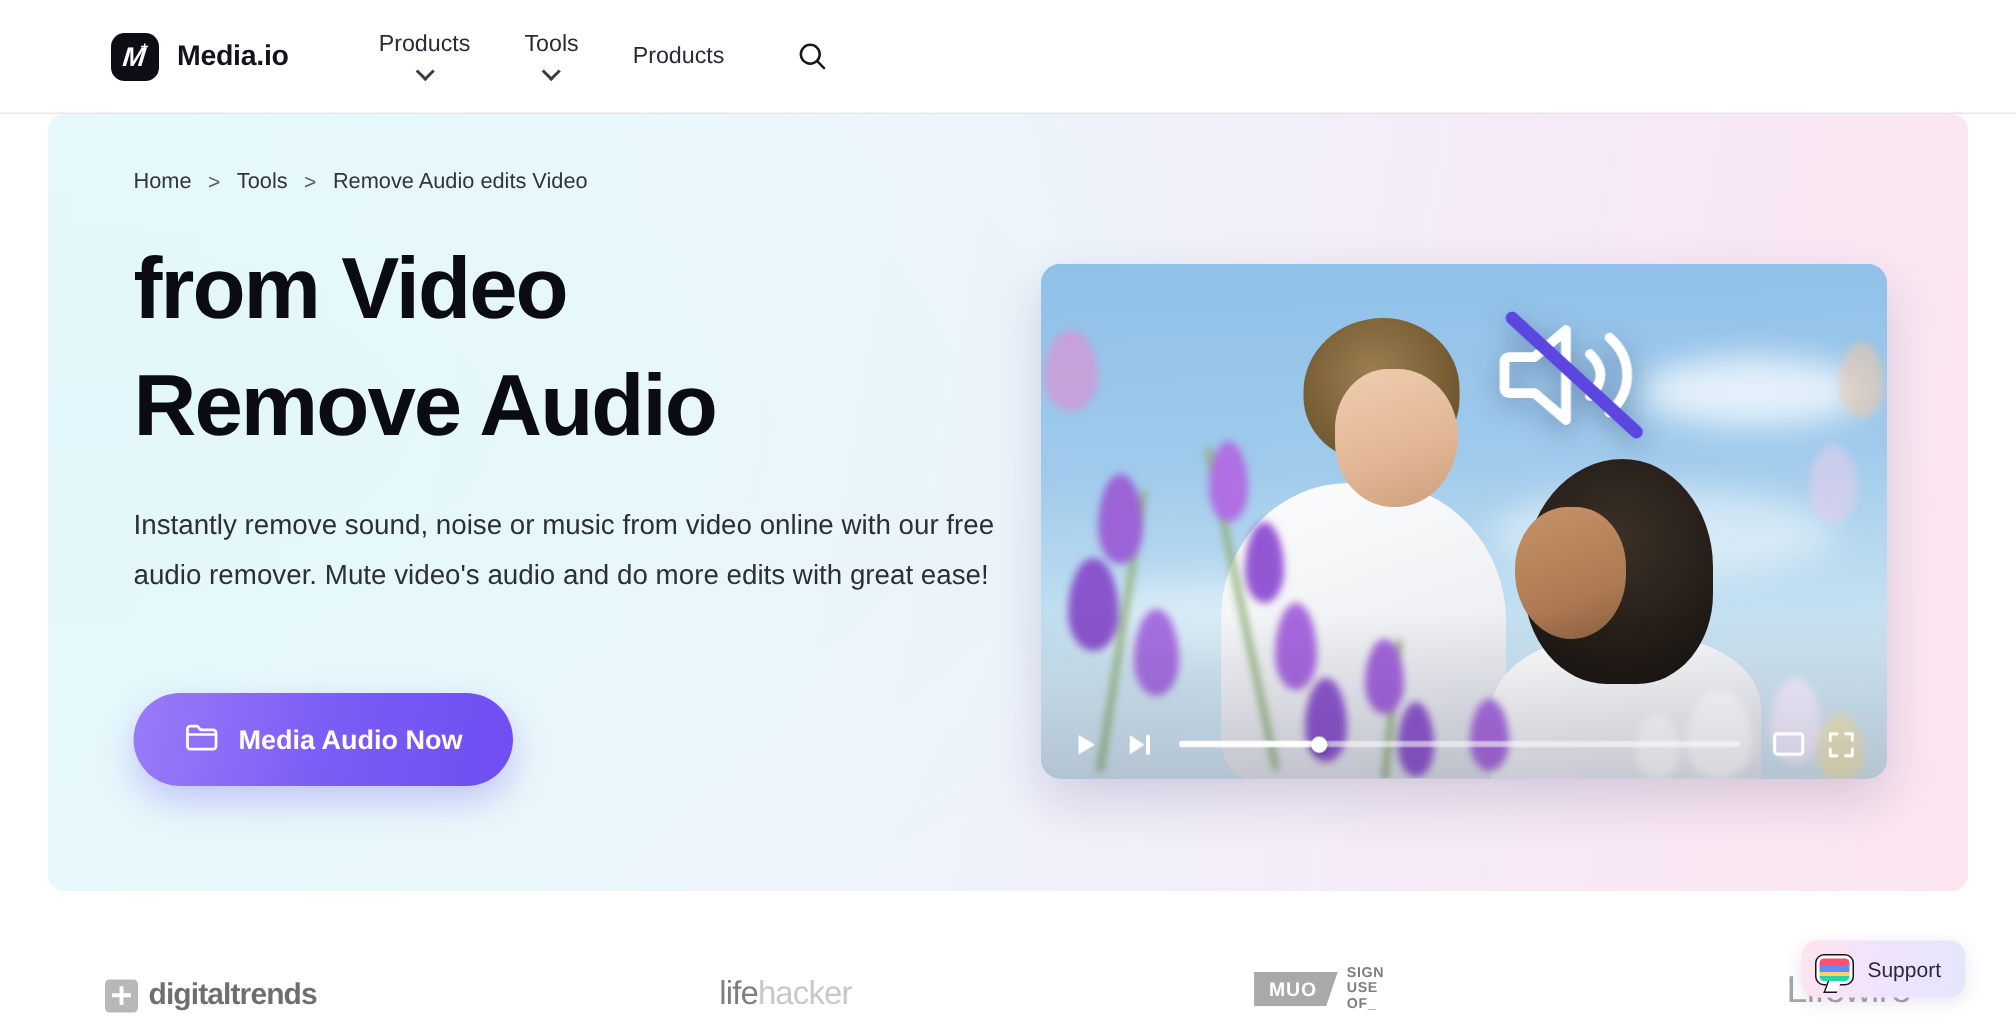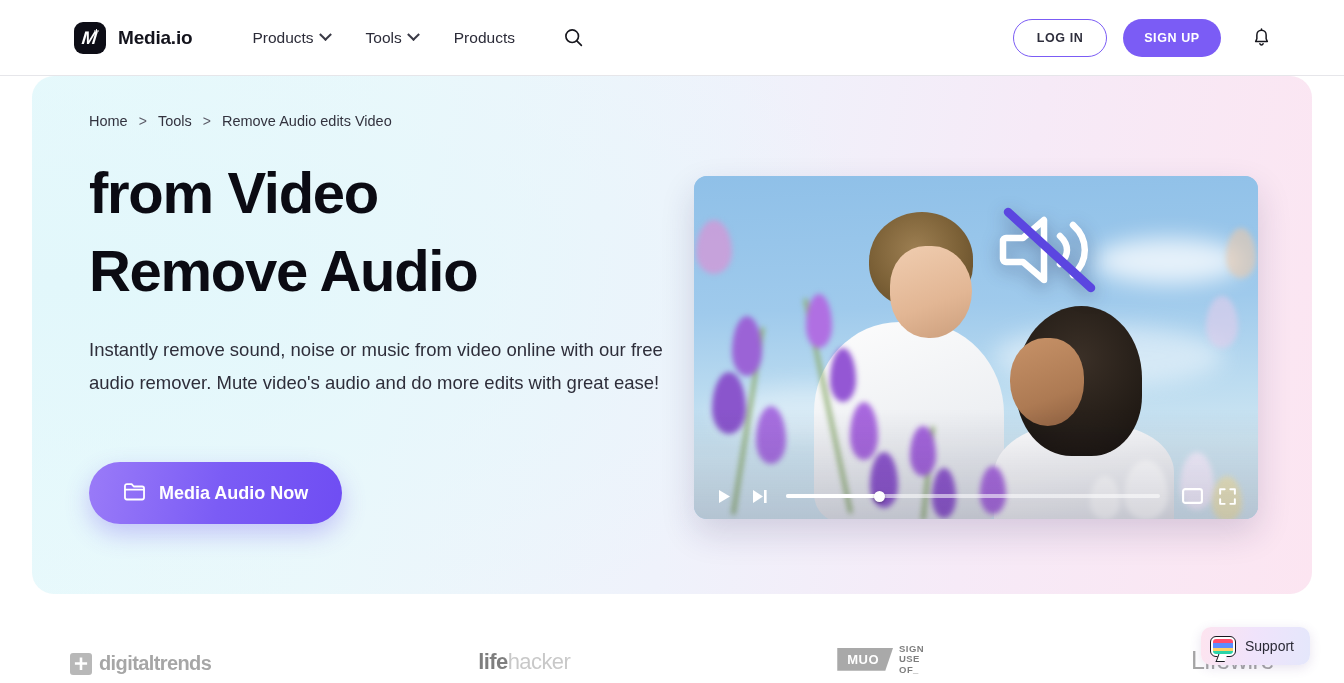--- a/index.html
+++ b/index.html
@@ -38,21 +38,21 @@
     position: absolute; top: 7px; right: 7px;
     width: 5px; height: 5px; background: #ffffff;
     clip-path: polygon(40% 0, 60% 0, 60% 40%, 100% 40%, 100% 60%, 60% 60%, 60% 100%, 40% 100%, 40% 60%, 0 60%, 0 40%, 40% 40%);
   }
   .brand-name { font-size: 19px; font-weight: 700; color: #13131c; letter-spacing: -0.2px; }
 
   .nav-links { display: flex; align-items: center; gap: 0; }
   .nav-link {
     display: flex; align-items: center; gap: 7px;
     font-size: 15.5px; color: #2b2b38;
-    padding: 8px 18px; cursor: pointer; white-space: nowrap;
+    padding: 8px 18px; cursor: pointer; white-space: nowrap; flex-direction: column;
   }
   .chev {
     width: 9px; height: 9px; border-right: 2px solid #3a3a46; border-bottom: 2px solid #3a3a46;
     transform: rotate(45deg) translate(-2px,-2px); flex: none;
   }
   .nav-search { margin-left: 30px; cursor: pointer; display: flex; align-items: center; }
   .nav-right { margin-left: auto; display: flex; align-items: center; gap: 16px; }
   .btn-login {
     width: 94px; height: 38px; border-radius: 19px;
     border: 1.6px solid #7b5cf5; background: #fff;
@@ -65,21 +65,21 @@
     font-size: 12.5px; font-weight: 700; letter-spacing: .6px;
     display: flex; align-items: center; justify-content: center; cursor: pointer;
   }
   .bell { margin-left: 14px; cursor: pointer; display: flex; align-items: center; }
 
   
   .hero-wrap { position: relative; padding: 0 32px; }
   .hero {
     position: relative;
     height: 518px;
-    border-radius: 22px;
+    border-radius: 11px;
     background:
       radial-gradient(120% 140% at 2% 40%, #e2f7fb 0%, rgba(226,247,251,0) 55%),
       linear-gradient(100deg, #e8fafc 0%, #ecf8fb 26%, #eff2fb 52%, #f6eaf7 74%, #fce5f1 100%);
     overflow: hidden;
   }
   .breadcrumb {
     position: absolute; left: 57px; top: 37px;
     display: flex; align-items: center; gap: 11px;
     font-size: 14.5px; color: #33333f;
   }
@@ -213,23 +213,23 @@
   .lg-dt { gap: 7px; }
   .lg-dt .sq {
     width: 22px; height: 22px; background: #8d8d93; border-radius: 3px;
     position: relative;
   }
   .lg-dt .sq::after {
     content: ""; position: absolute; left: 50%; top: 50%; transform: translate(-50%,-50%);
     width: 13px; height: 13px; background: #fff;
     clip-path: polygon(40% 0,60% 0,60% 40%,100% 40%,100% 60%,60% 60%,60% 100%,40% 100%,40% 60%,0 60%,0 40%,40% 40%);
   }
-  .lg-dt .txt { font-size: 20px; font-weight: 800; color: #ec4899; letter-spacing: -.6px; }
+  .lg-dt .txt { font-size: 20px; font-weight: 800; color: #0f172a; letter-spacing: -.6px; }
   .lg-lh { font-size: 22px; color: #a8a8ad; letter-spacing: -.6px; }
-  .lg-lh b { color: #4c1d95; font-weight: 700; }
+  .lg-lh b { color: #4c1d95; font-weight: 400; }
   .lg-muo { display: flex; align-items: center; gap: 6px; }
   .lg-muo .tag {
     background: #76767c; color: #fff; font-size: 13px; font-weight: 700;
     padding: 4px 14px 4px 10px; letter-spacing: .5px;
     clip-path: polygon(0 0, 100% 0, 86% 100%, 0% 100%);
   }
   .lg-muo .stack { font-size: 9.5px; font-weight: 800; line-height: 10.5px; color: #2f2f34; letter-spacing: .4px; }
   .lg-lw { font-size: 25px; color: #6f6f76; letter-spacing: -.4px; }
 
   
@@ -287,31 +287,20 @@
     </div>
   </div>
 
   <div class="nav-search">
     <svg width="21" height="21" viewBox="0 0 24 24" fill="none" aria-hidden="true">
       <circle cx="10.5" cy="10.5" r="7.2" stroke="#16161d" stroke-width="1.9"></circle>
       <line x1="15.8" y1="15.8" x2="21" y2="21" stroke="#16161d" stroke-width="1.9" stroke-linecap="round"></line>
     </svg>
   </div>
 
-  <div class="nav-right">
-    <button class="btn-login">LOG IN</button>
-    <button class="btn-signup">SIGN UP</button>
-    <div class="bell">
-      <svg width="21" height="22" viewBox="0 0 24 24" fill="none" aria-hidden="true">
-        <path d="M12 3.2c-3.1 0-5.3 2.3-5.3 5.3v4.4L5.3 16.1h13.4l-1.4-3.2V8.5c0-3-2.2-5.3-5.3-5.3z" stroke="#16161d" stroke-width="1.7" stroke-linejoin="round"></path>
-        <path d="M12 3.2V1.6" stroke="#16161d" stroke-width="1.7" stroke-linecap="round"></path>
-        <path d="M10.2 18.6a1.9 1.9 0 0 0 3.6 0" stroke="#16161d" stroke-width="1.7" stroke-linecap="round"></path>
-      </svg>
-    </div>
-  </div>
 </div>
 
 <div class="hero-wrap">
   <div class="hero">
 
     <div class="breadcrumb">
       <span class="crumb">Home</span>
       <span class="sep">&gt;</span>
       <span class="crumb">Tools</span>
       <span class="sep">&gt;</span>

